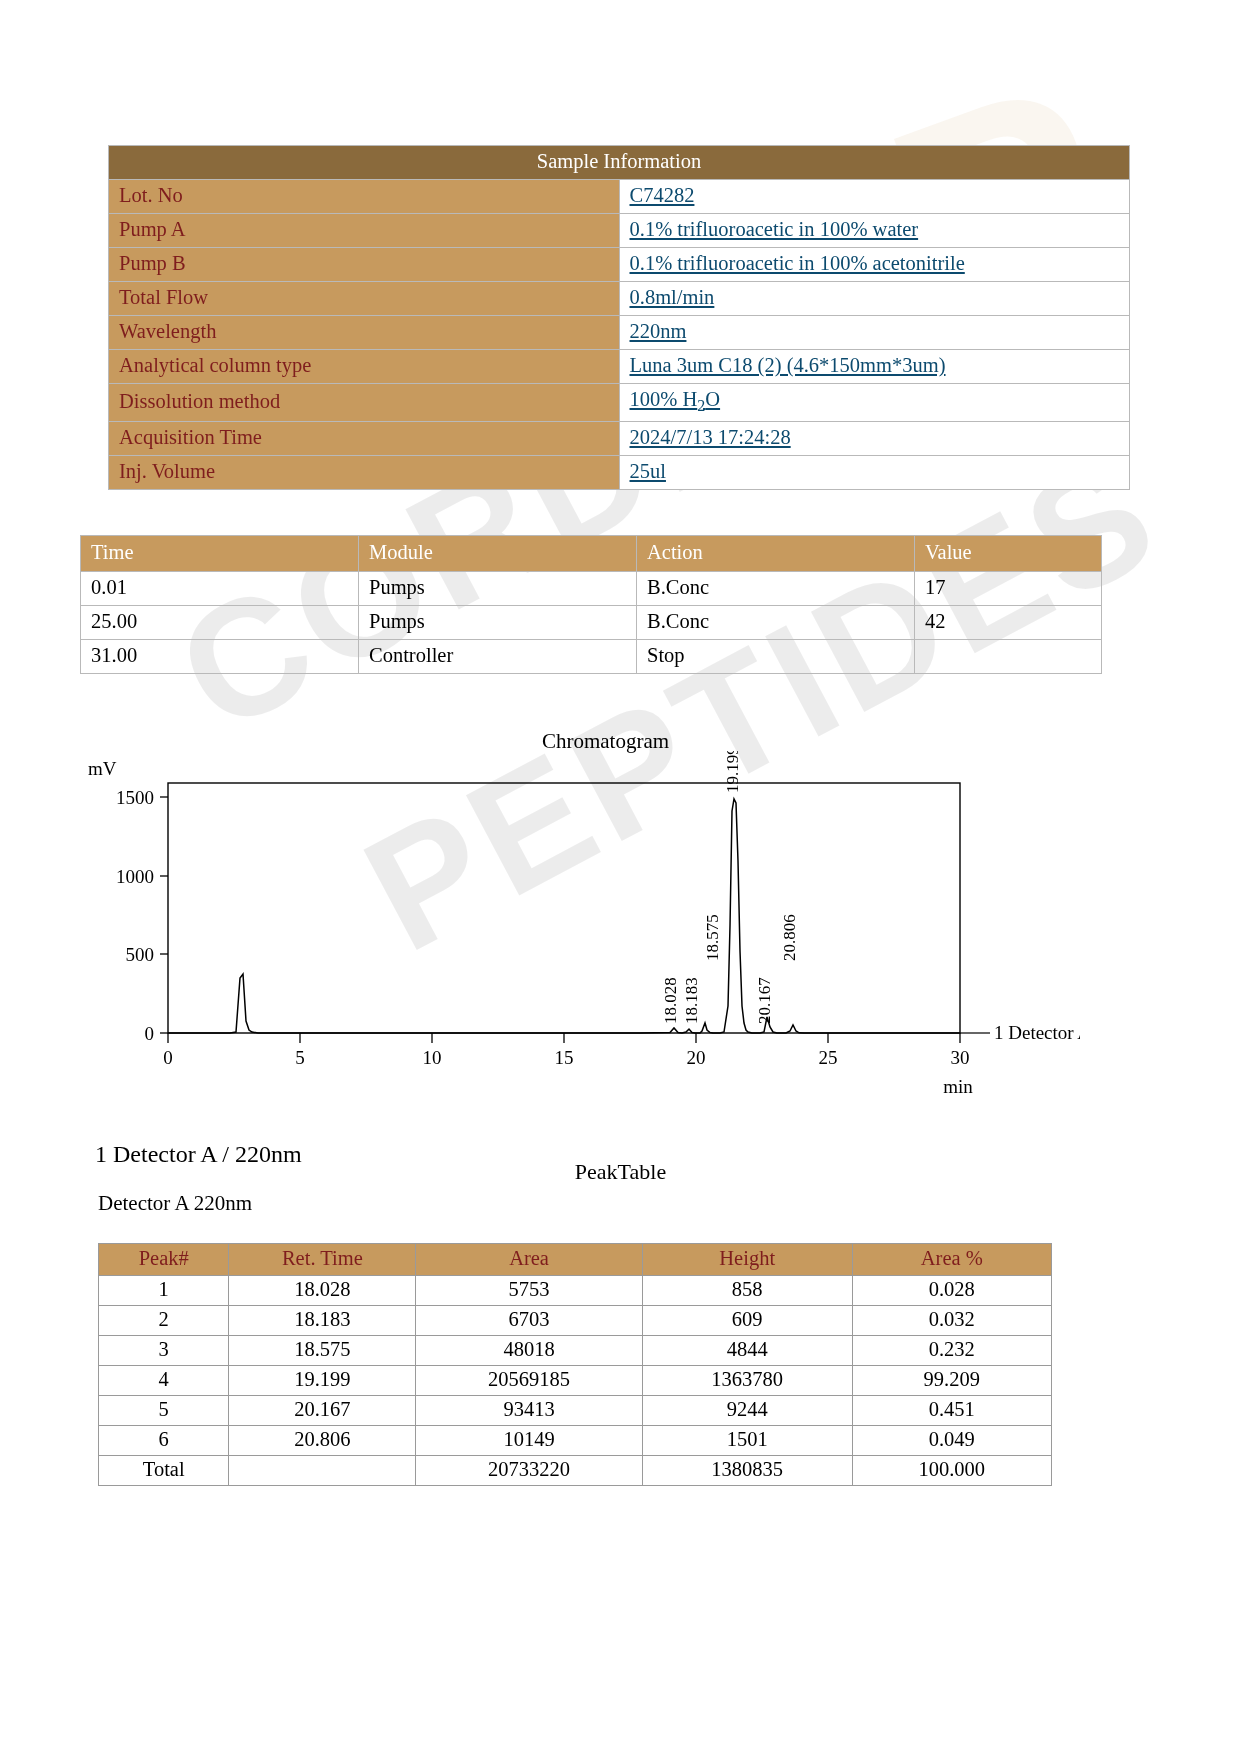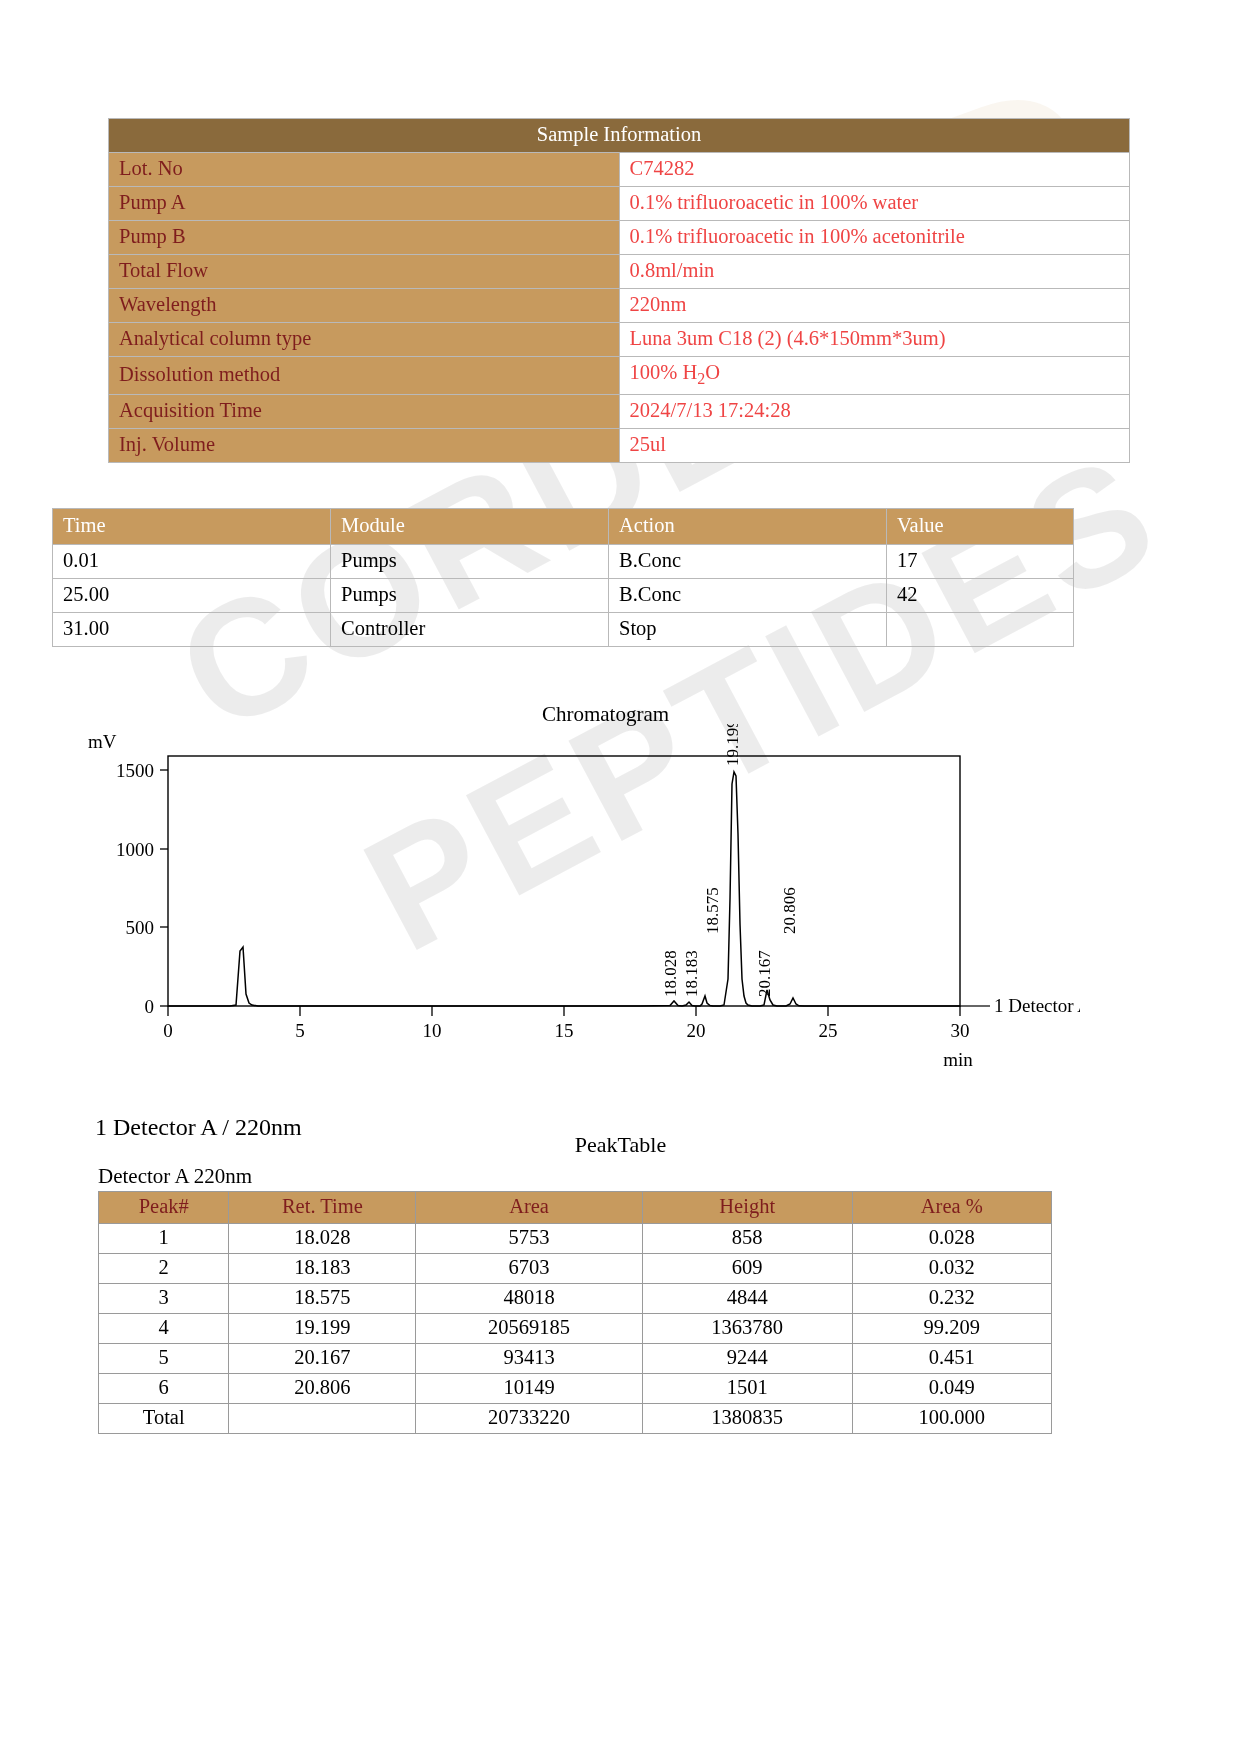--- a/index.html
+++ b/index.html
@@ -54,20 +54,21 @@
 
   .page {
     position: relative;
     z-index: 1;
     padding: 118px 0 0 0;
   }
 
   
   table {
     border-collapse: collapse;
+    margin-top: 27px;
   }
   .sample-table {
     margin-left: 108px;
     width: 1022px;
     table-layout: fixed;
   }
   .sample-table td, .sample-table th {
     border: 1px solid #b9b9b9;
     font-size: 20.5px;
     padding: 4px 10px 6px 10px;
@@ -81,30 +82,31 @@
     padding: 6px 0 8px 0;
     border: 1px solid #8a6a3c;
   }
   .sample-label {
     background: #c79a5e;
     color: #7f1d1d;
     width: 288px;
   }
   .sample-value {
     background: #ffffff;
-    color: #ef4444;
+    color: #0c4a6e;
+    text-decoration: underline;
   }
   .sub {
     font-size: 0.78em;
     vertical-align: sub;
   }
 
   
   .program-table {
-    margin-left: 52px;
+    margin-left: 80px;
     margin-top: 45px;
     width: 1022px;
     table-layout: fixed;
     font-family: Liberation Serif, serif;
   }
   .program-table th {
     background: #c79a5e;
     color: #ffffff;
     font-weight: normal;
     text-align: left;

